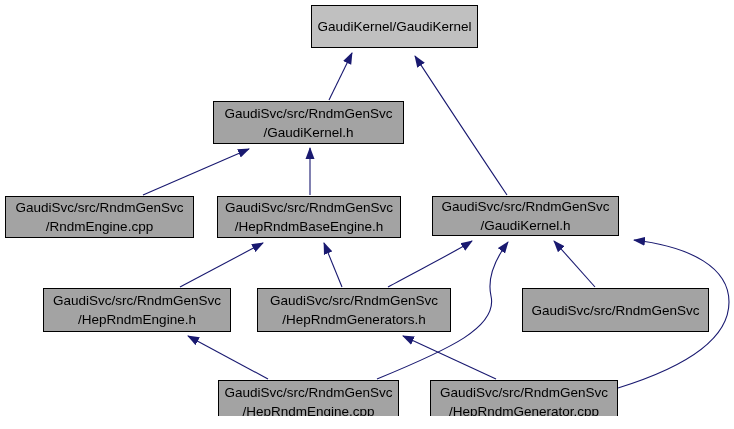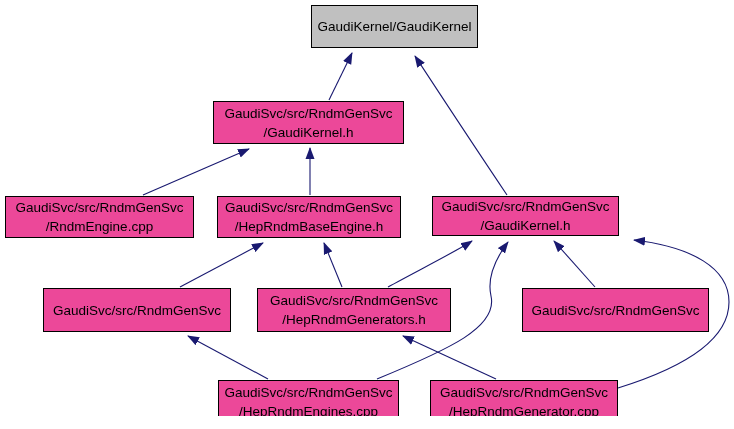--- a/index.html
+++ b/index.html
@@ -13,21 +13,21 @@
   }
   #edge-layer {
     position: absolute;
     left: 0; top: 0;
     width: 734px; height: 429px;
   }
   .node {
     position: absolute;
     box-sizing: border-box;
     border: 1px solid #000000;
-    background: #ec4899;
+    background: #a3a3a3;
     display: flex;
     flex-direction: column;
     justify-content: center;
     align-items: center;
     text-align: center;
     font-size: 13.5px;
     line-height: 19px;
     color: #000000;
     cursor: pointer;
     white-space: nowrap;
@@ -91,34 +91,35 @@
     <span>/HepRndmBaseEngine.h</span>
   </div>
 
   <div class="node" id="n-rndmgensvc-h">
     <span>GaudiSvc/src/RndmGenSvc</span>
     <span>/GaudiKernel.h</span>
   </div>
 
   <div class="node" id="n-heprndmengine-h">
     <span>GaudiSvc/src/RndmGenSvc</span>
+    <span>/HepRndmEngine.h</span>
   </div>
 
   <div class="node" id="n-heprndmgenerator-h">
     <span>GaudiSvc/src/RndmGenSvc</span>
     <span>/HepRndmGenerators.h</span>
   </div>
 
   <div class="node" id="n-rndmgensvc-cpp">
     <span>GaudiSvc/src/RndmGenSvc</span>
   </div>
 
   <div class="node" id="n-heprndmengines-cpp">
     <span>GaudiSvc/src/RndmGenSvc</span>
-    <span>/HepRndmEngines.cpp</span>
+    <span>/HepRndmEngine.cpp</span>
   </div>
 
   <div class="node" id="n-heprndmgenerators-cpp">
     <span>GaudiSvc/src/RndmGenSvc</span>
     <span>/HepRndmGenerator.cpp</span>
   </div>
 
 </div>
 
 </body></html>

